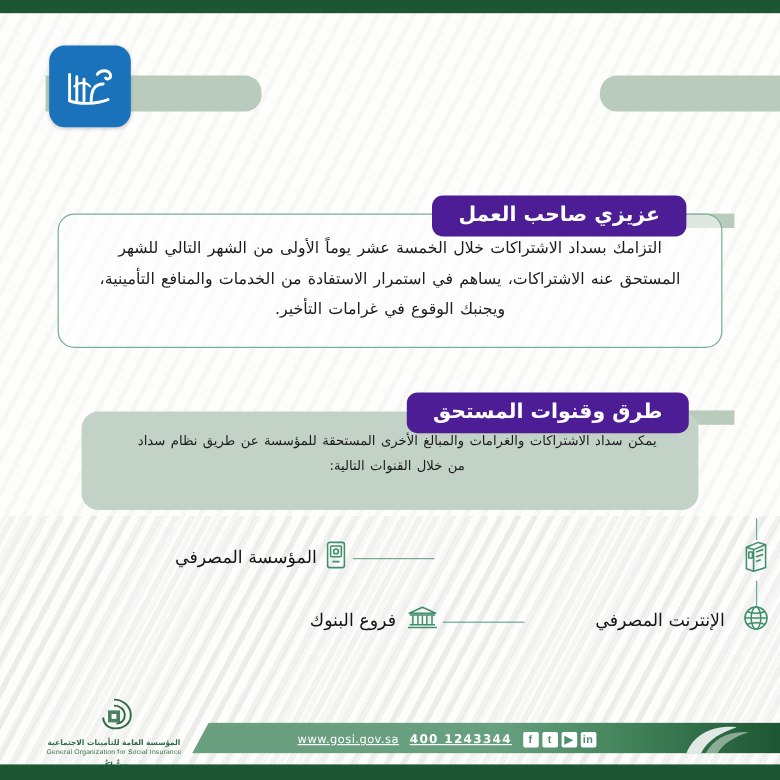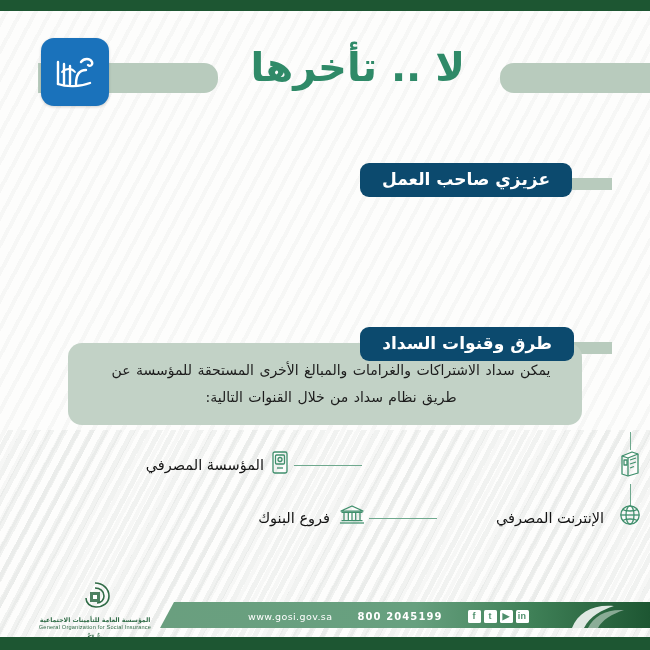--- a/index.html
+++ b/index.html
@@ -87,21 +87,21 @@
     color:#2f8a68;
     letter-spacing:1px;
     white-space:nowrap;
     z-index:4;
     direction:rtl;
   }
 
   
   .pill {
     position:absolute;
-    background:#0c4a6e;
+    background:#4c1d95;
     color:#ffffff;
     font-size:17px; font-weight:bold;
     padding:6px 22px 8px 22px;
     border-radius:9px;
     white-space:nowrap;
     z-index:5;
     direction:rtl;
   }
   .pill-1 { right:78px; top:163px; }
   .pill-2 { right:76px; top:327px; }
@@ -134,21 +134,21 @@
 
   .body-text {
     font-size:13.2px;
     line-height:1.95;
     color:#1c1c1c;
     text-align:center;
     padding:16px 26px 0 26px;
     direction:rtl;
     word-spacing:1px;
   }
-  .box-2 .body-text { padding-top:14px; font-size:14px;margin-left:12px; }
+  .box-2 .body-text { padding-top:14px; font-size:11px;margin-left:12px; }
 
   
   .channels {
     position:absolute; left:0; top:432px; width:650px; height:100px;
     z-index:4;
   }
   .chan-label {
     position:absolute;
     font-size:14.5px;
     color:#141414;
@@ -177,25 +177,26 @@
     background:linear-gradient(90deg,#6a9f7f 0%, #67a07f 52%, #3f8057 76%, #1d5632 100%);
     clip-path:polygon(14px 0, 100% 0, 100% 100%, 0 100%);
   }
   .ribbon-swirl {
     position:absolute; right:22px; bottom:22px;
     width:60px; height:26px; overflow:hidden;
   }
 
   .footer-contact {
     position:absolute; left:248px; bottom:27px;
-    display:flex; align-items:center; gap:25px;
+    display:flex; align-items:center; gap:9px;
     color:#ffffff;
     font-size:9.5px;
     letter-spacing:.4px;
     direction:ltr;
+    text-decoration:underline;
   }
   .footer-contact .phone { font-weight:bold; font-size:10px; letter-spacing:1.1px; }
 
   .social { display:flex; gap:3px; margin-right:4px; }
   .social span {
     width:13px; height:13px;
     background:#ffffff;
     border-radius:1.5px;
     display:flex; align-items:center; justify-content:center;
     color:#4e8f6c;
@@ -245,28 +246,30 @@
         <path d="M14 34 L14 14"></path>
         <path d="M20 34 L20 16"></path>
         <path d="M26 34 C26 24, 30 20, 36 20"></path>
         <path d="M31 12 C34 8, 40 8, 42 12 C43 15, 40 17, 38 15"></path>
         <path d="M8 34 C16 37, 30 37, 40 33"></path>
       </g>
       <path d="M12 22 C16 18, 22 18, 25 22" fill="none" stroke="#ffffff" stroke-width="1.8" stroke-linecap="round"></path>
     </svg>
   </div>
 
-  <div class="hero-title">لا .. تأخرها</div>
 
   <div class="pill-tail tail-1"></div>
   <div class="pill pill-1">عزيزي صاحب العمل</div>
 
+  <div class="box box-1">
+    <div class="body-text">التزامك بسداد الاشتراكات خلال الخمسة عشر يوماً الأولى من الشهر التالي للشهر المستحق عنه الاشتراكات، يساهم في استمرار الاستفادة من الخدمات والمنافع التأمينية، ويجنبك الوقوع في غرامات التأخير.</div>
+  </div>
 
   <div class="pill-tail tail-2"></div>
-  <div class="pill pill-2">طرق وقنوات السداد</div>
+  <div class="pill pill-2">طرق وقنوات المستحق</div>
 
   <div class="box box-2">
     <div class="body-text">يمكن سداد الاشتراكات والغرامات والمبالغ الأخرى المستحقة للمؤسسة عن طريق نظام سداد من خلال القنوات التالية:</div>
   </div>
 
   <div class="channels">
 
     <div class="chan-vline" style="right:19px; top:0px; height:18px;"></div>
     <div class="chan-vline" style="right:19px; top:52px; height:22px;"></div>
 
@@ -333,21 +336,21 @@
 
     <div class="ribbon-swirl">
       <svg width="60" height="26" viewBox="0 0 60 26" aria-hidden="true">
         <path d="M4 26 C10 10, 26 2, 46 4 C34 8, 22 14, 16 26 Z" fill="#ffffff" opacity=".85"></path>
         <path d="M20 26 C26 14, 38 7, 56 8 C44 12, 34 18, 30 26 Z" fill="#e9f1ec" opacity=".5"></path>
       </svg>
     </div>
 
     <div class="footer-contact">
       <span>www.gosi.gov.sa</span>
-      <span class="phone">800 2045199</span>
+      <span class="phone">400 1243344</span>
       <span class="social">
         <span>f</span>
         <span>t</span>
         <span>▶</span>
         <span>in</span>
       </span>
     </div>
 
     <div class="gosi-logo">
       <svg width="40" height="30" viewBox="0 0 40 30" aria-hidden="true">

